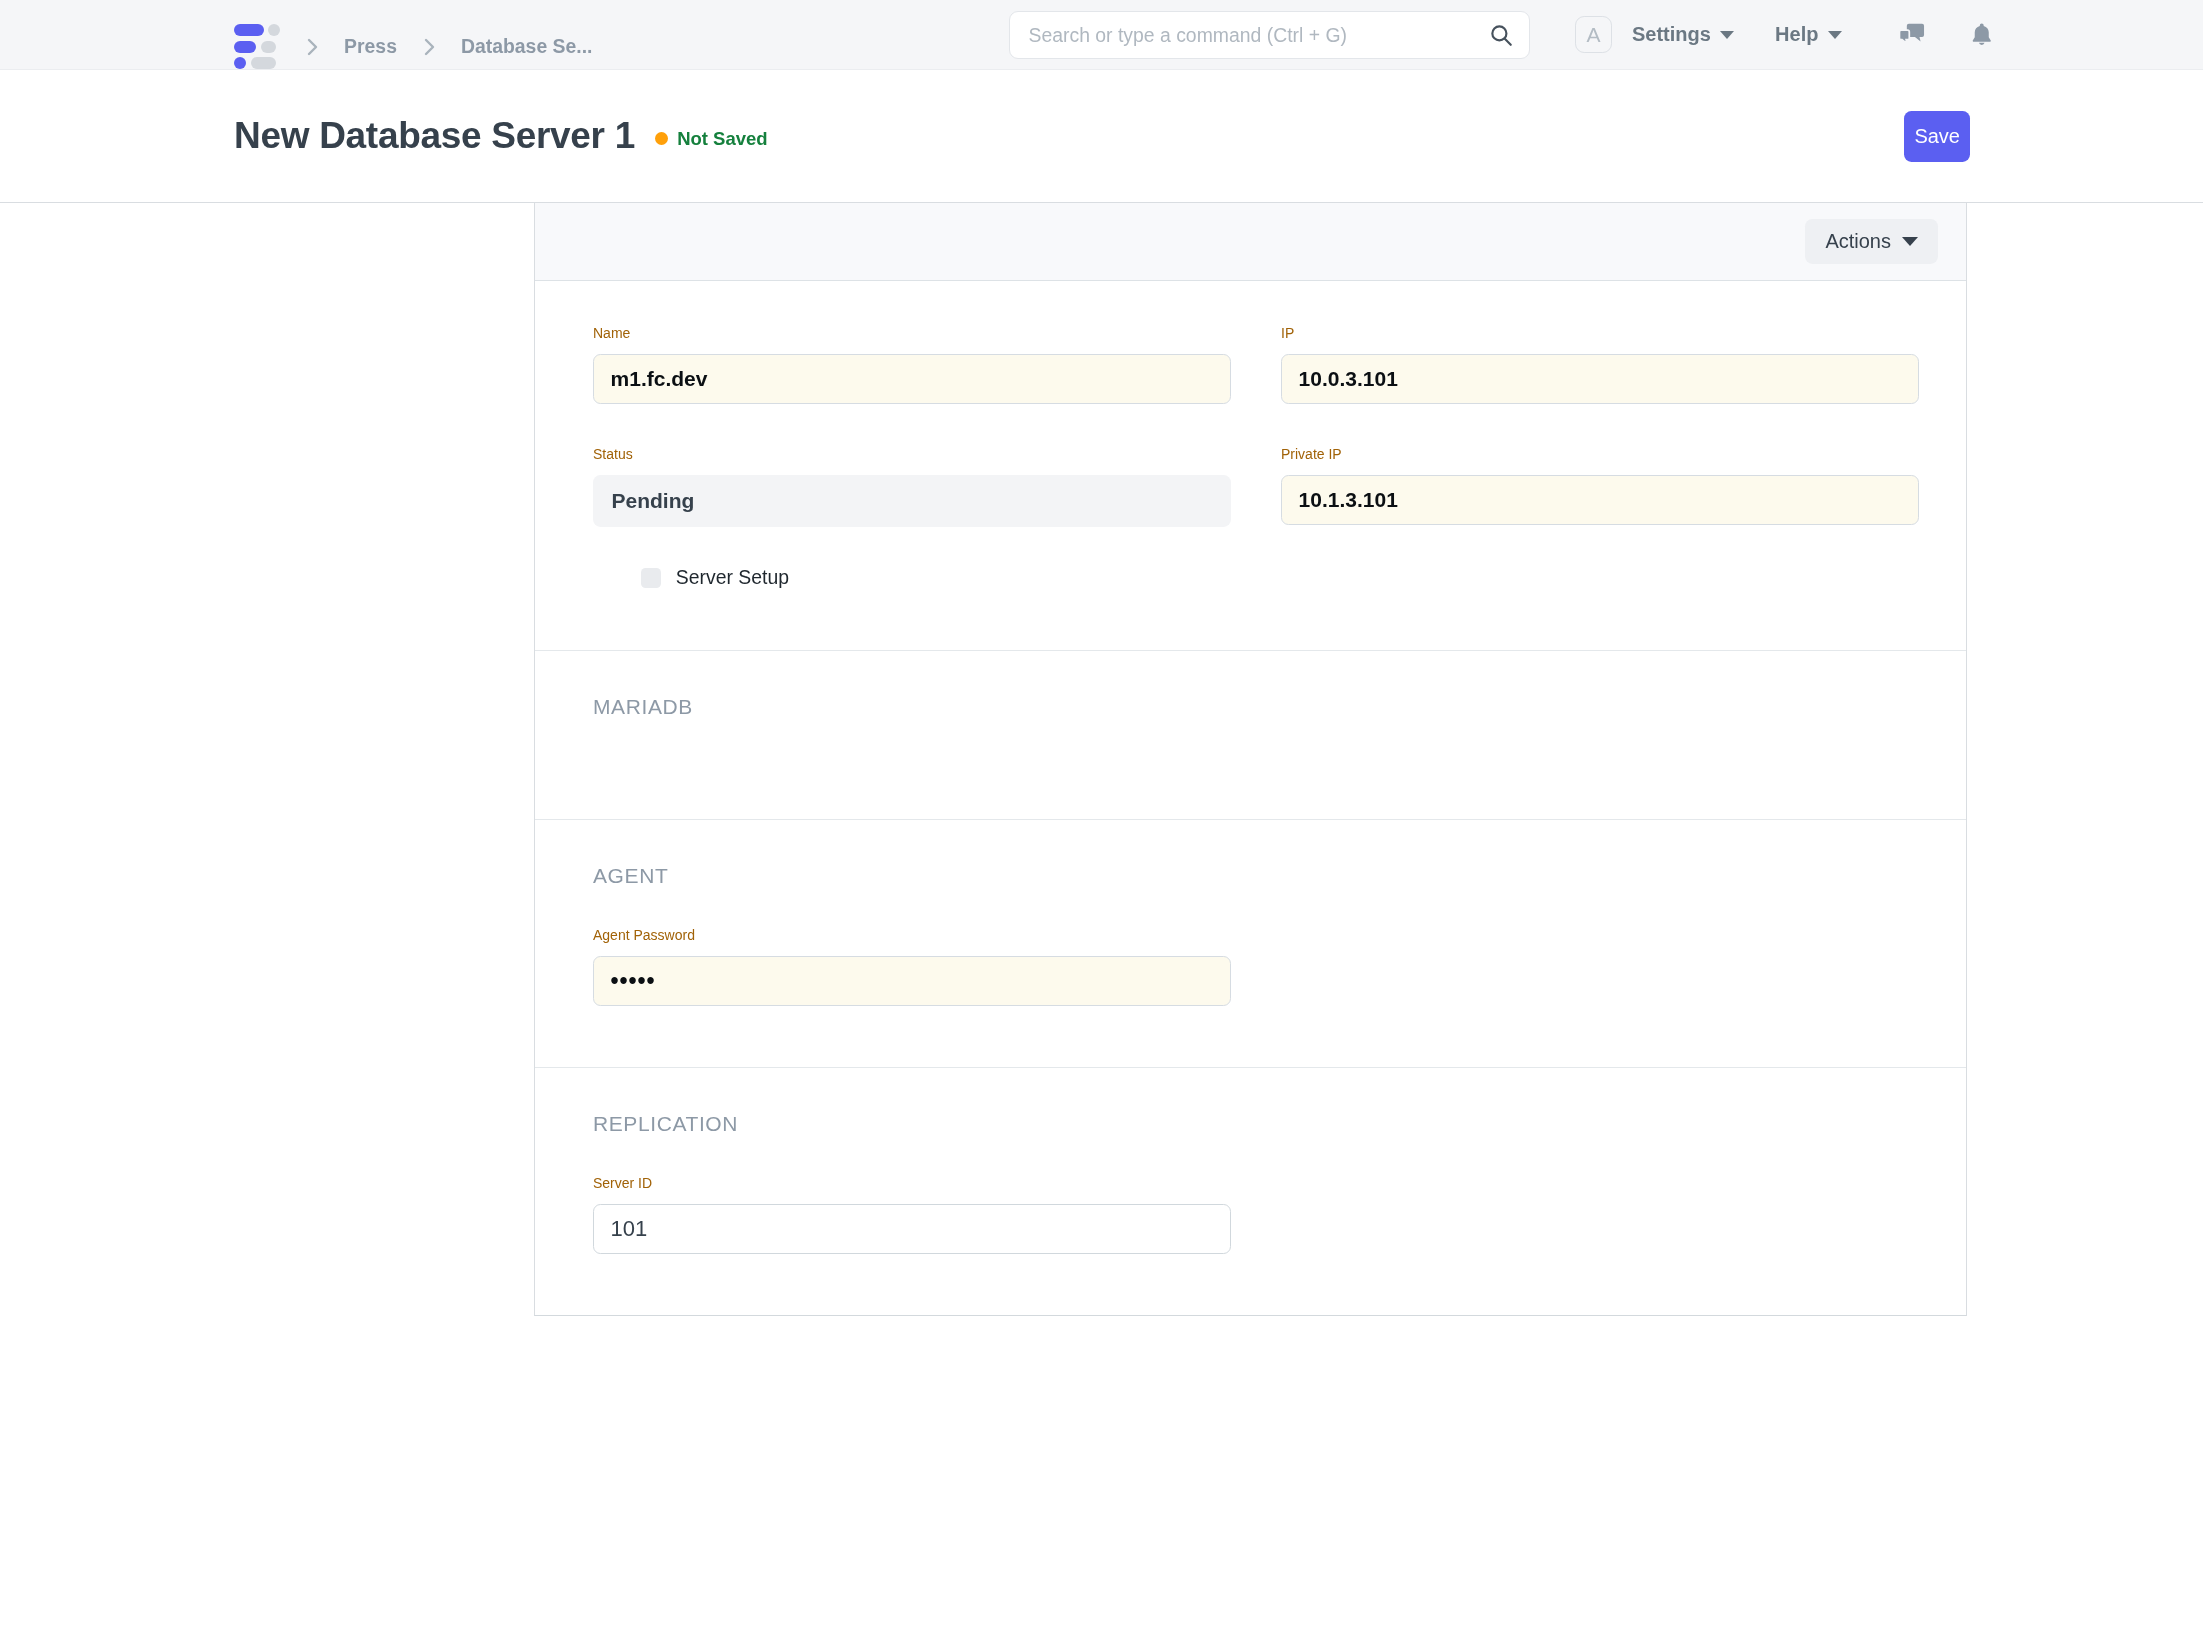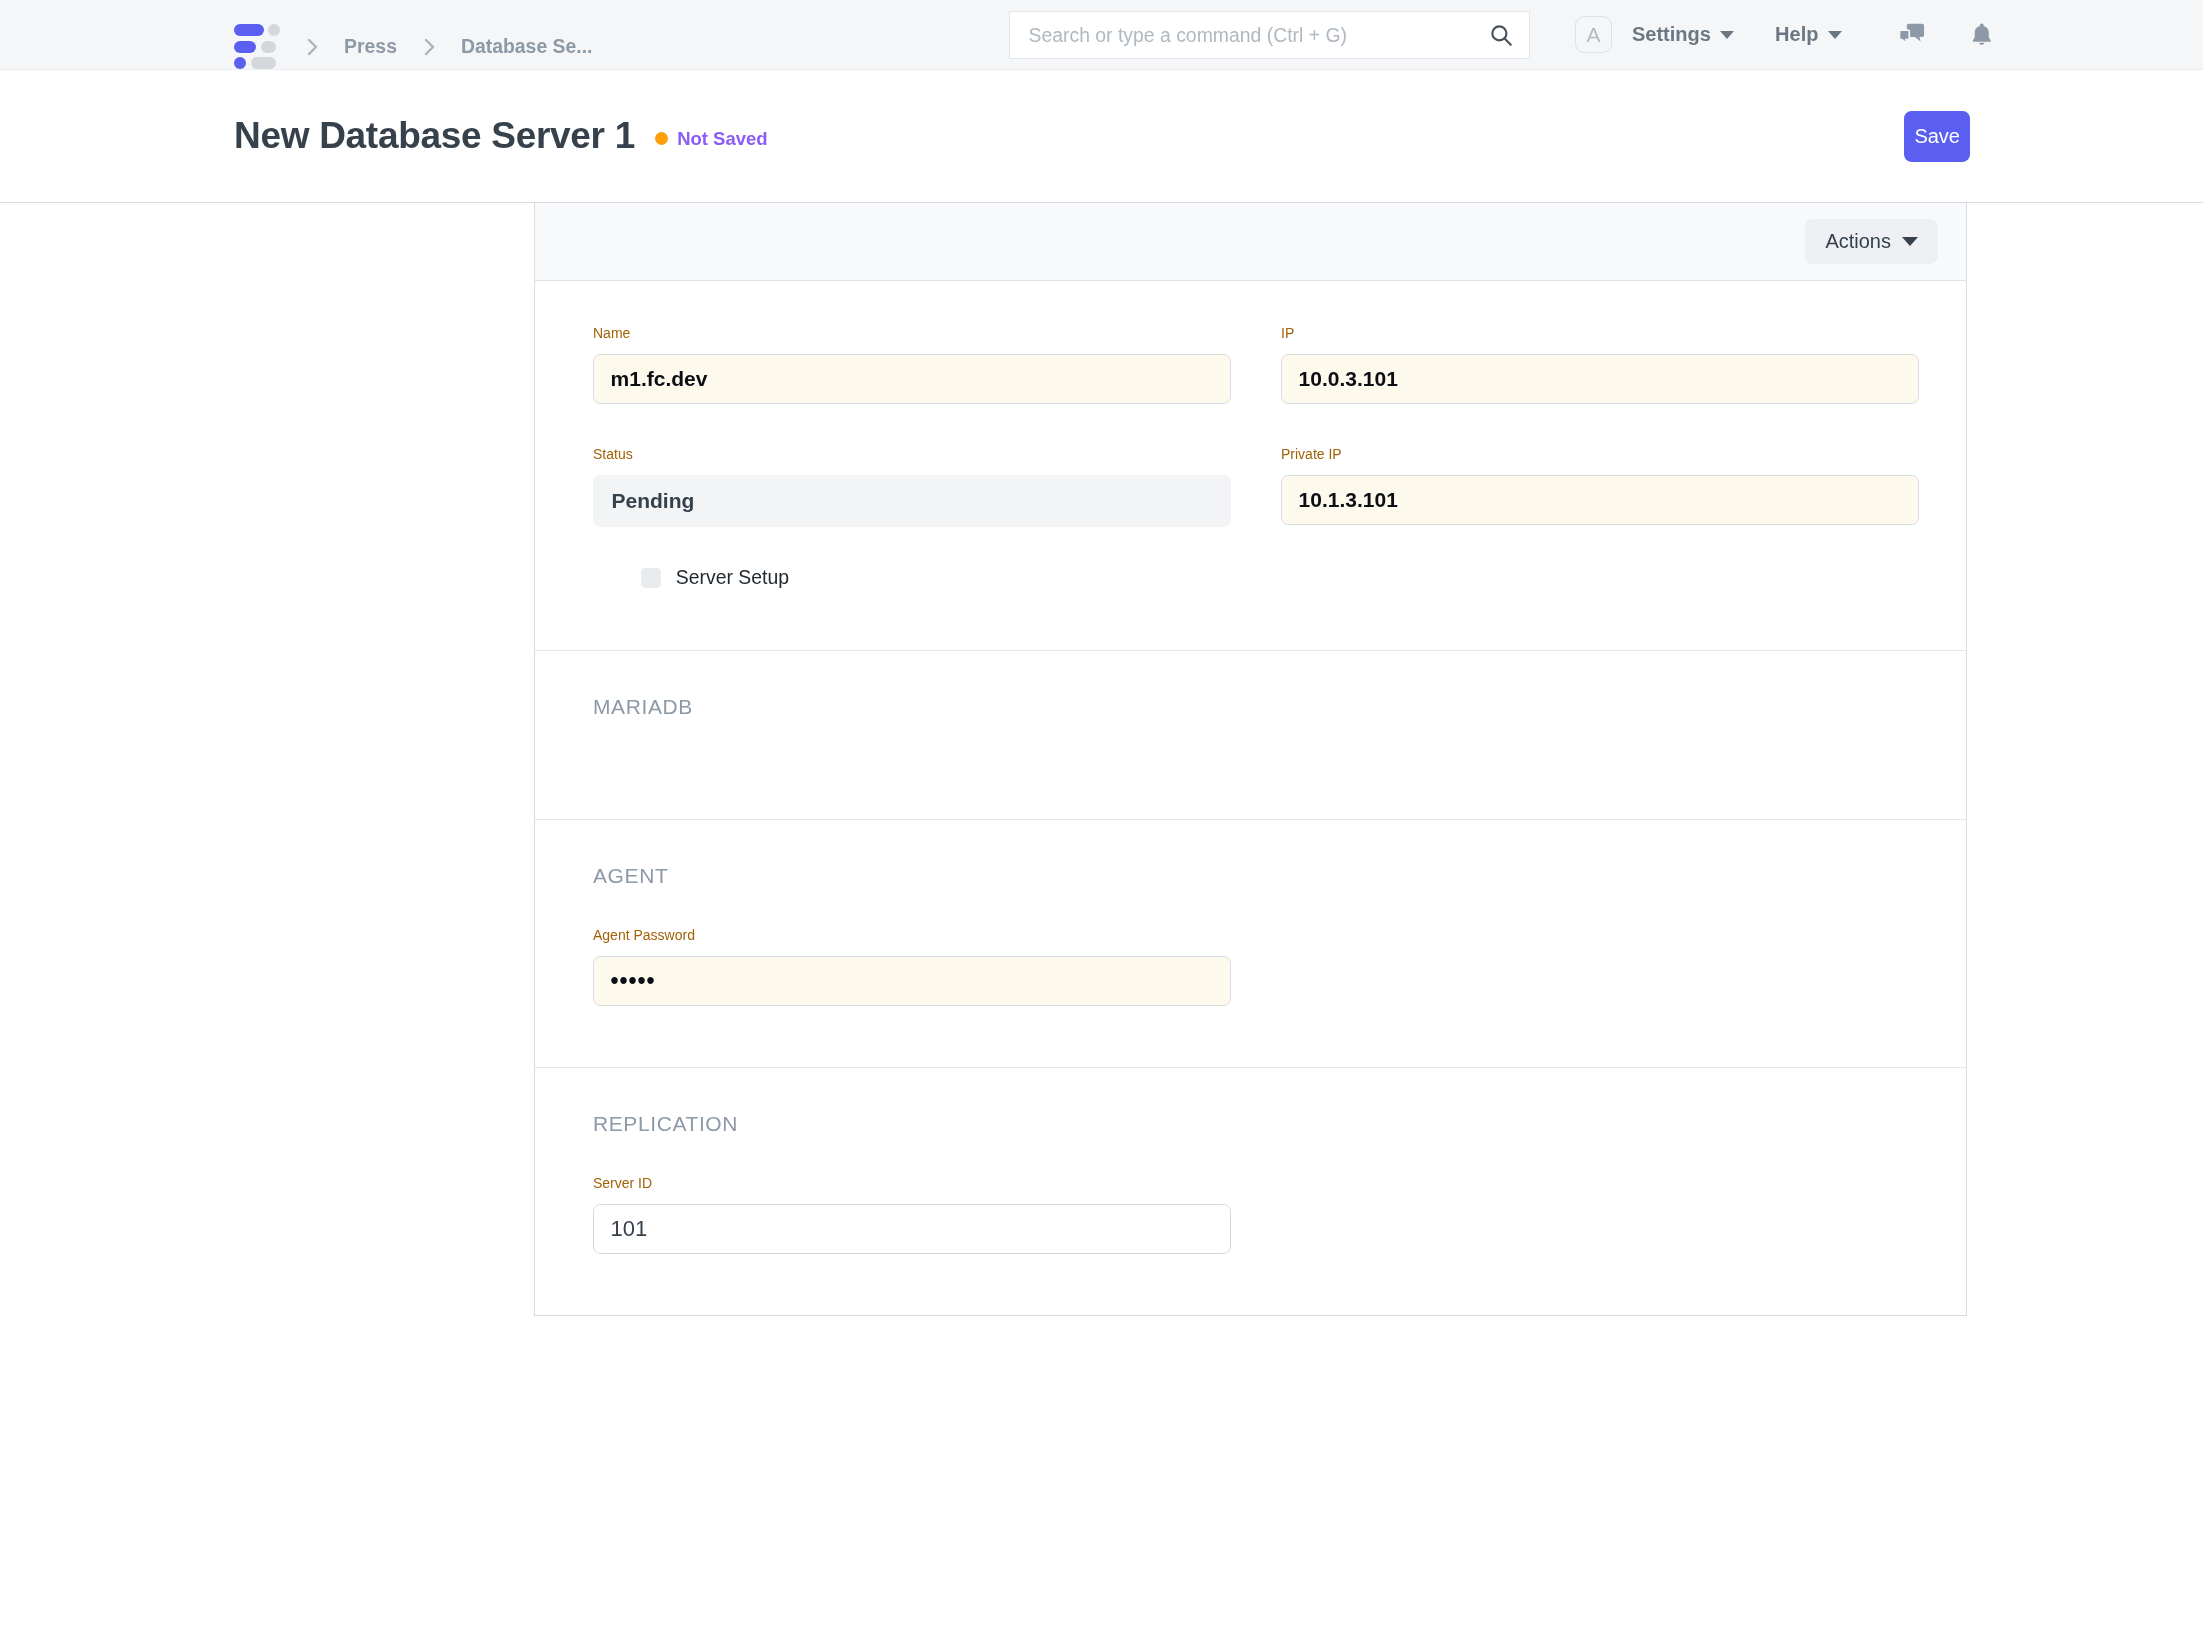--- a/index.html
+++ b/index.html
@@ -11,21 +11,21 @@
   .nav-left { position:absolute; left:234px; top:12px; height:100%; display:flex; align-items:center; gap:20px; }
   .logo { display:flex; flex-direction:column; gap:4.6px; cursor:pointer; }
   .logo .row { display:flex; gap:4.6px; }
   .lg { height:12px; border-radius:6.5px; }
   .b { background:#5b5ff1; }
   .g { background:#d4d8dd; }
   .crumb-sep { width:24px; height:24px; color:#a9b3bc; }
   .crumb { font-size:19.4px; font-weight:600; color:#8d99a6; cursor:pointer; }
 
   .search-wrap { position:absolute; left:1009px; top:11px; width:521px; height:48px;
-    background:#fff; border:0.9px solid #e3e6ea; border-radius:0;
+    background:#fff; border:0.9px solid #e3e6ea; border-radius:9px;
     display:flex; align-items:center; padding:0 14.8px 0 18.5px; }
   .search-wrap input { flex:1; border:none; outline:none; font-size:19.4px; color:#36414c;
     background:transparent; font-family:inherit; }
   .search-wrap input::placeholder { color:#b0b8c0; }
   .search-icon { width:26px; height:26px; color:#47525d; flex:0 0 auto; }
 
   .nav-right { position:absolute; left:1575px; top:0; height:100%; display:flex; align-items:center; }
   .avatar { width:37px; height:37px; border:1.8px solid #dde1e6; border-radius:9.2px;
     display:flex; align-items:center; justify-content:center;
     font-size:21px; color:#b3bcc4; background:#f5f6f8; cursor:pointer; }
@@ -36,21 +36,21 @@
   .nav-ico { width:29.5px; height:29.5px; color:#8d99a6; cursor:pointer; }
   .sp-s { width:20px; } .sp-m { width:41px; } .sp-l { width:55px; }
 
   
   .page-head { height:133px; background:#fff; border-bottom:0.9px solid #d9dde1;
     display:flex; align-items:center; justify-content:space-between; padding:0 234px; }
   .title-group { display:flex; align-items:center; }
   .page-title { font-size:37px; font-weight:700; color:#36414c; letter-spacing:-0.3px; }
   .indicator { display:flex; align-items:center; gap:9.2px; margin-left:20px; margin-top:5.5px; }
   .dot { width:13px; height:13px; border-radius:50%; background:#ffa00a; }
-  .indicator-text { font-size:18.5px; font-weight:700; color:#8b5cf6; }
+  .indicator-text { font-size:18.5px; font-weight:700; color:#15803d; }
   .btn-save { background:#5b5ff1; color:#fff; border:none; border-radius:7.4px;
     padding:14px 10px; font-size:20px; font-family:inherit; cursor:pointer; }
 
   
   .form-container { margin-left:534px; width:1433px;
     border-left:0.9px solid #d9dde1; border-right:0.9px solid #d9dde1; border-bottom:0.9px solid #d3d9dd; }
   .actions-row { height:78px; background:#f8f9fb; border-bottom:0.9px solid #dde2e6;
     display:flex; align-items:center; justify-content:flex-end; padding-right:28px; }
   .btn-actions { background:#eef0f3; border:none; border-radius:7.4px; padding:11px 20px;
     font-size:20px; color:#36414c; font-family:inherit; display:flex; align-items:center; gap:11px; cursor:pointer; }

